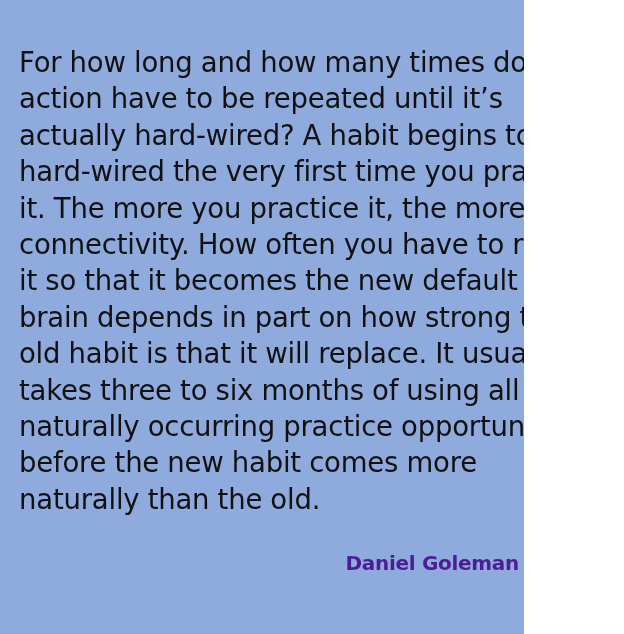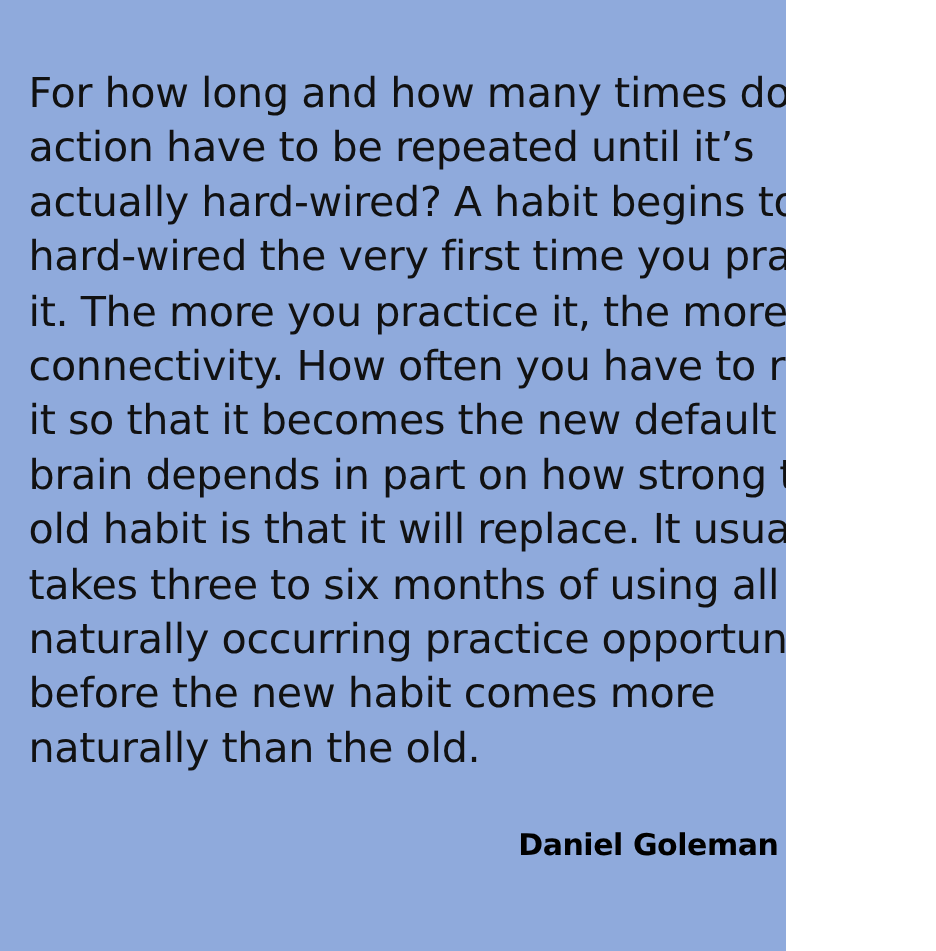--- a/index.html
+++ b/index.html
@@ -40,21 +40,21 @@
     word-spacing: -0.3px;
   }
 
   
   #attribution {
     position: absolute;
     left: 40px;
     top: 549px;
     width: 479px;
     text-align: right;
-    color: #000000;
+    color: #4c1d95;
     font-family: "DejaVu Sans", sans-serif;
     font-weight: bold;
     font-size: 20px;
     line-height: 29px;
     letter-spacing: -0.3px;
   }
   #attribution .line {
     display: block;
     white-space: nowrap;
   }

